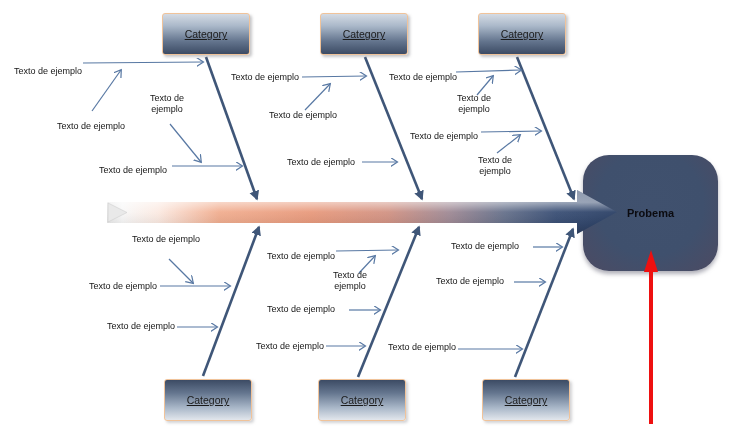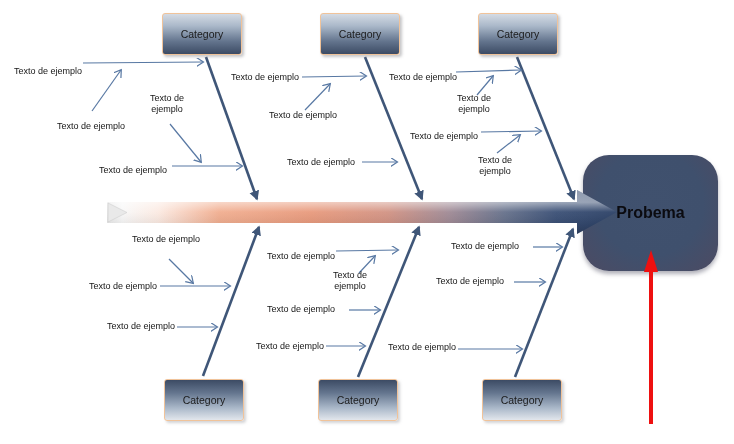--- a/index.html
+++ b/index.html
@@ -2,38 +2,38 @@
 <html><head>
 <meta charset="utf-8">
 <style>
   html,body{margin:0;padding:0;background:#ffffff;}
   .stage{
     position:relative;width:734px;height:444px;background:#ffffff;overflow:hidden;
     font-family:"Liberation Sans", sans-serif;
   }
   .layer{position:absolute;left:0;top:0;width:734px;height:444px;}
   .cat{
-    position:absolute;width:80px;height:42px;border:1px solid #f0c39a;border-radius:3px;
+    position:absolute;width:88px;height:42px;border:1px solid #f0c39a;border-radius:3px;
     display:flex;align-items:center;justify-content:center;
-    font-size:10.5px;color:#1b1b1b;box-sizing:border-box;
+    font-size:10.5px;color:#1b1b1b;box-sizing:border-box;text-decoration:underline;
   }
   .cat.top{
     background:linear-gradient(180deg,#d4dbe4 0%,#aab8c9 30%,#64758e 68%,#3c4b64 100%);
     box-shadow:2px 2px 3px rgba(130,130,135,.45);
   }
   .cat.bottom{
     background:linear-gradient(180deg,#3c4b64 0%,#64758e 32%,#aab8c9 70%,#e2e6ec 100%);
     box-shadow:2px 2px 3px rgba(130,130,135,.35);
   }
   .problem{
     position:absolute;left:583px;top:155px;width:135px;height:116px;border-radius:26px;
     background:radial-gradient(ellipse at 50% 42%, #40516e 0%, #3f506d 55%, #494c65 88%, #4d4c64 100%);
     box-shadow:0 3px 4px rgba(110,110,125,.55);
     display:flex;align-items:center;justify-content:center;
-    font-size:16px;font-weight:bold;color:#0b0b10;
+    font-size:11px;font-weight:bold;color:#0b0b10;
   }
   .lbl{
     position:absolute;font-size:9px;color:#161616;line-height:11px;white-space:nowrap;
     letter-spacing:0px;
   }
   .lbl.wrap{white-space:normal;width:46px;text-align:center;}
 </style>
 </head>
 <body>
 

